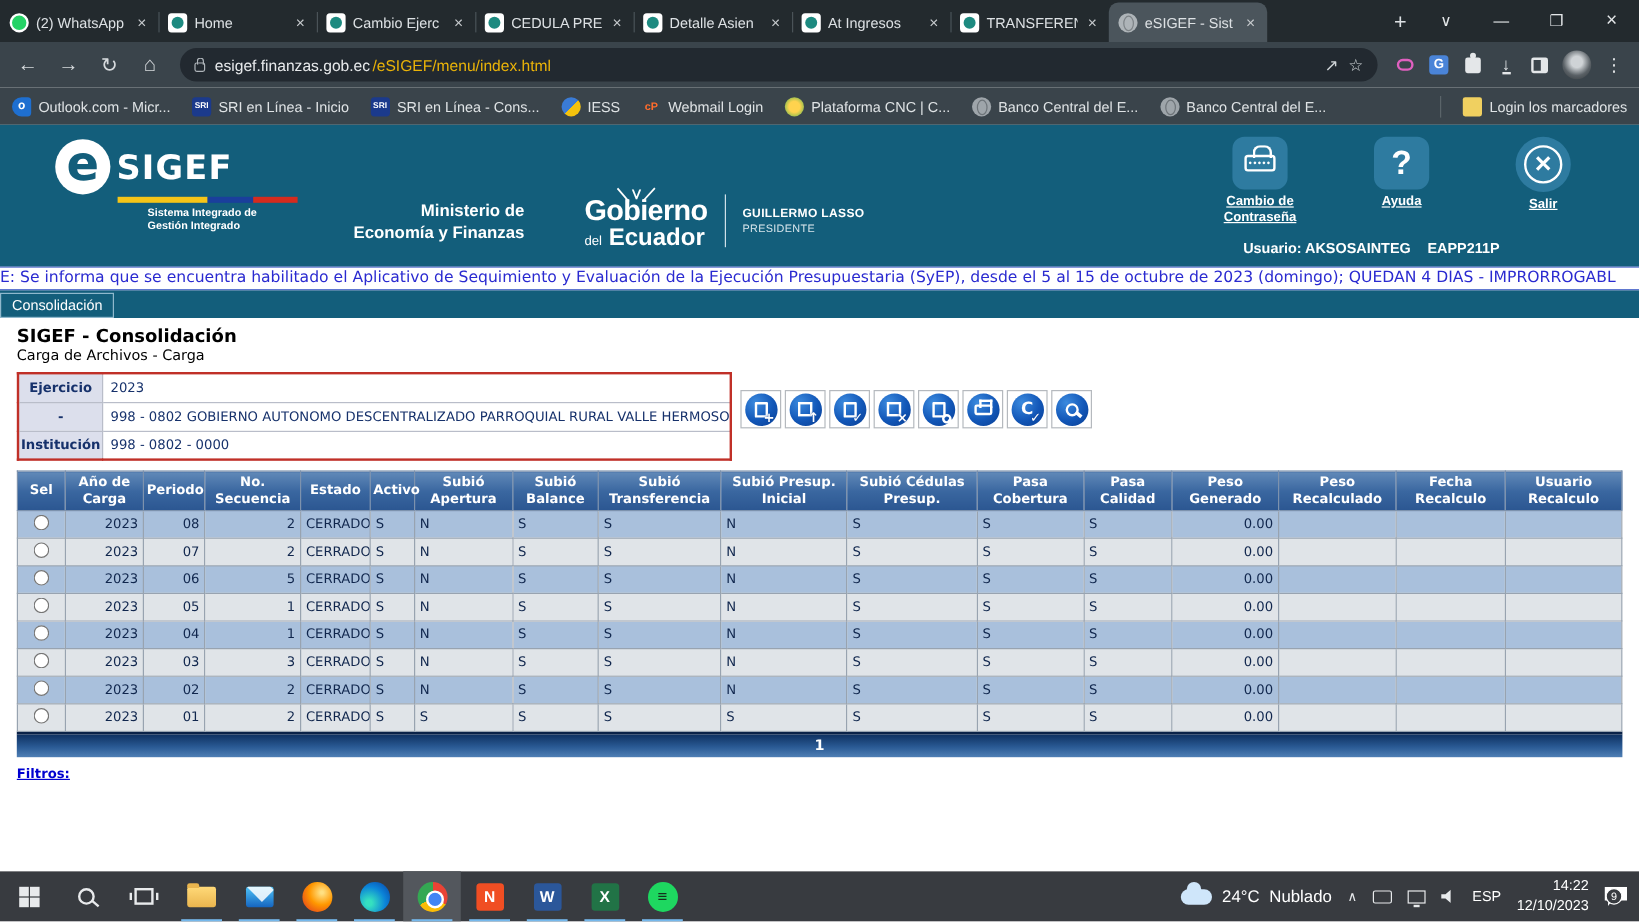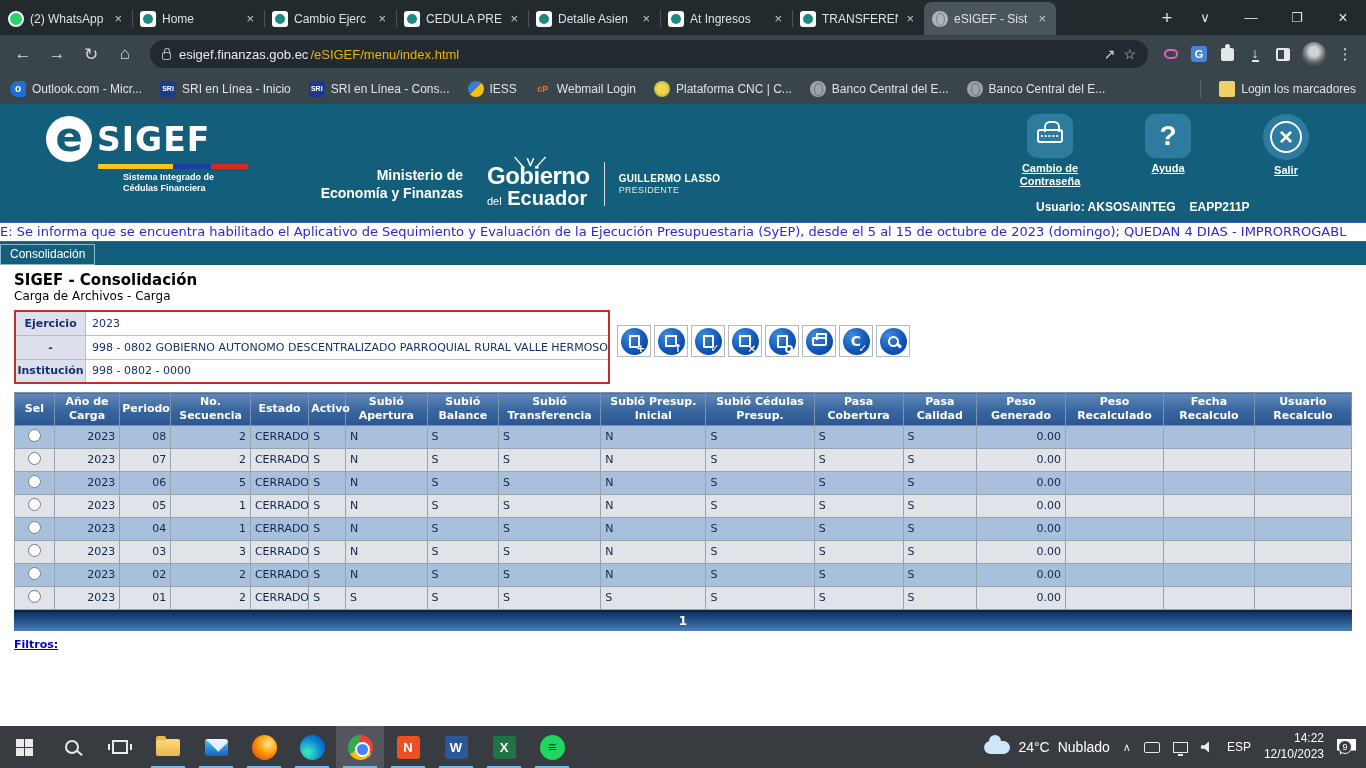--- a/index.html
+++ b/index.html
@@ -56,25 +56,25 @@
   .bmf-globe { background:#9ea5aa; border-radius:50%; position:relative; }
   .bmf-globe::after { content:''; position:absolute; left:4px; top:2px; width:7px; height:11px; border:1px solid #6d7479; border-radius:50%; }
   .bm-spacer { flex:1; }
   .bm-divider { width:1px; height:18px; background:#5a6469; }
   .bmf-folder { background:#f0d060; border-radius:2px; }
   
   .site-header { height:118px; background:#135e7b; position:relative; color:#fff; }
   .logo { position:absolute; left:46px; top:12px; }
   .logo-row { display:flex; align-items:center; }
   .e-circle { width:46px; height:46px; background:#fff; border-radius:50%; color:#135e7b; font-size:40px; font-weight:bold; text-align:center; line-height:42px; font-family:"DejaVu Sans", sans-serif; }
-  .logo-sigef { font-size:33px; font-weight:bold; letter-spacing:1px; margin-left:5px; font-family:"DejaVu Sans", sans-serif; }
+  .logo-sigef { font-size:28px; font-weight:bold; letter-spacing:1px; margin-left:5px; font-family:"DejaVu Sans", sans-serif; }
   .flag-stripe { display:flex; height:5px; width:150px; margin:2px 0 3px 52px; }
   .flag-stripe .fy { flex:2; background:#f5c518; } .flag-stripe .fb { flex:1; background:#1a3f9c; } .flag-stripe .fr { flex:1; background:#d52b1e; }
   .logo-sub { font-size:9px; line-height:1.2; margin-left:77px; font-weight:bold; }
-  .ministry { position:absolute; left:258px; top:62px; width:205px; text-align:right; font-size:14px; font-weight:bold; line-height:1.3; }
+  .ministry { position:absolute; left:232px; top:62px; width:205px; text-align:right; font-size:14px; font-weight:bold; line-height:1.3; }
   .gov { position:absolute; left:487px; top:56px; display:flex; align-items:center; gap:14px; }
   .gov-mark { font-size:13px; font-weight:bold; letter-spacing:-1px; margin-left:26px; line-height:4px; }
   .gov-l1 { font-size:24px; font-weight:bold; line-height:1; letter-spacing:-0.5px; }
   .gov-l2 { font-size:20px; font-weight:bold; line-height:1; }
   .gov-l2 .del { font-size:11px; font-weight:normal; }
   .gov-div { width:1px; height:44px; background:#cfe0e8; }
   .pres { font-size:10px; font-weight:bold; line-height:1.3; letter-spacing:0.3px; }
   .pres .pr2 { font-weight:normal; font-size:9px; color:#d8e6ec; }
   .hdr-actions { position:absolute; right:34px; top:10px; display:flex; gap:26px; }
   .hdr-btn { text-align:center; width:92px; }
@@ -304,21 +304,21 @@
         <span class="e-circle">e</span>
         <span class="logo-sigef">SIGEF</span>
       </div>
       <div class="flag-stripe">
           <span class="fy"></span>
           <span class="fb"></span>
           <span class="fr"></span>
         </div>
       <div class="logo-sub">
         <div>Sistema Integrado de</div>
-        <div>Cédulas Financiera</div>
+        <div>Gestión Integrado</div>
       </div>
     </div>
     <div class="ministry">
       <div>Ministerio de</div>
       <div>Economía y Finanzas</div>
     </div>
     <div class="gov">
       <div>
         <div class="gov-mark">＼∨／</div>
         <div class="gov-l1">Gobierno</div>

